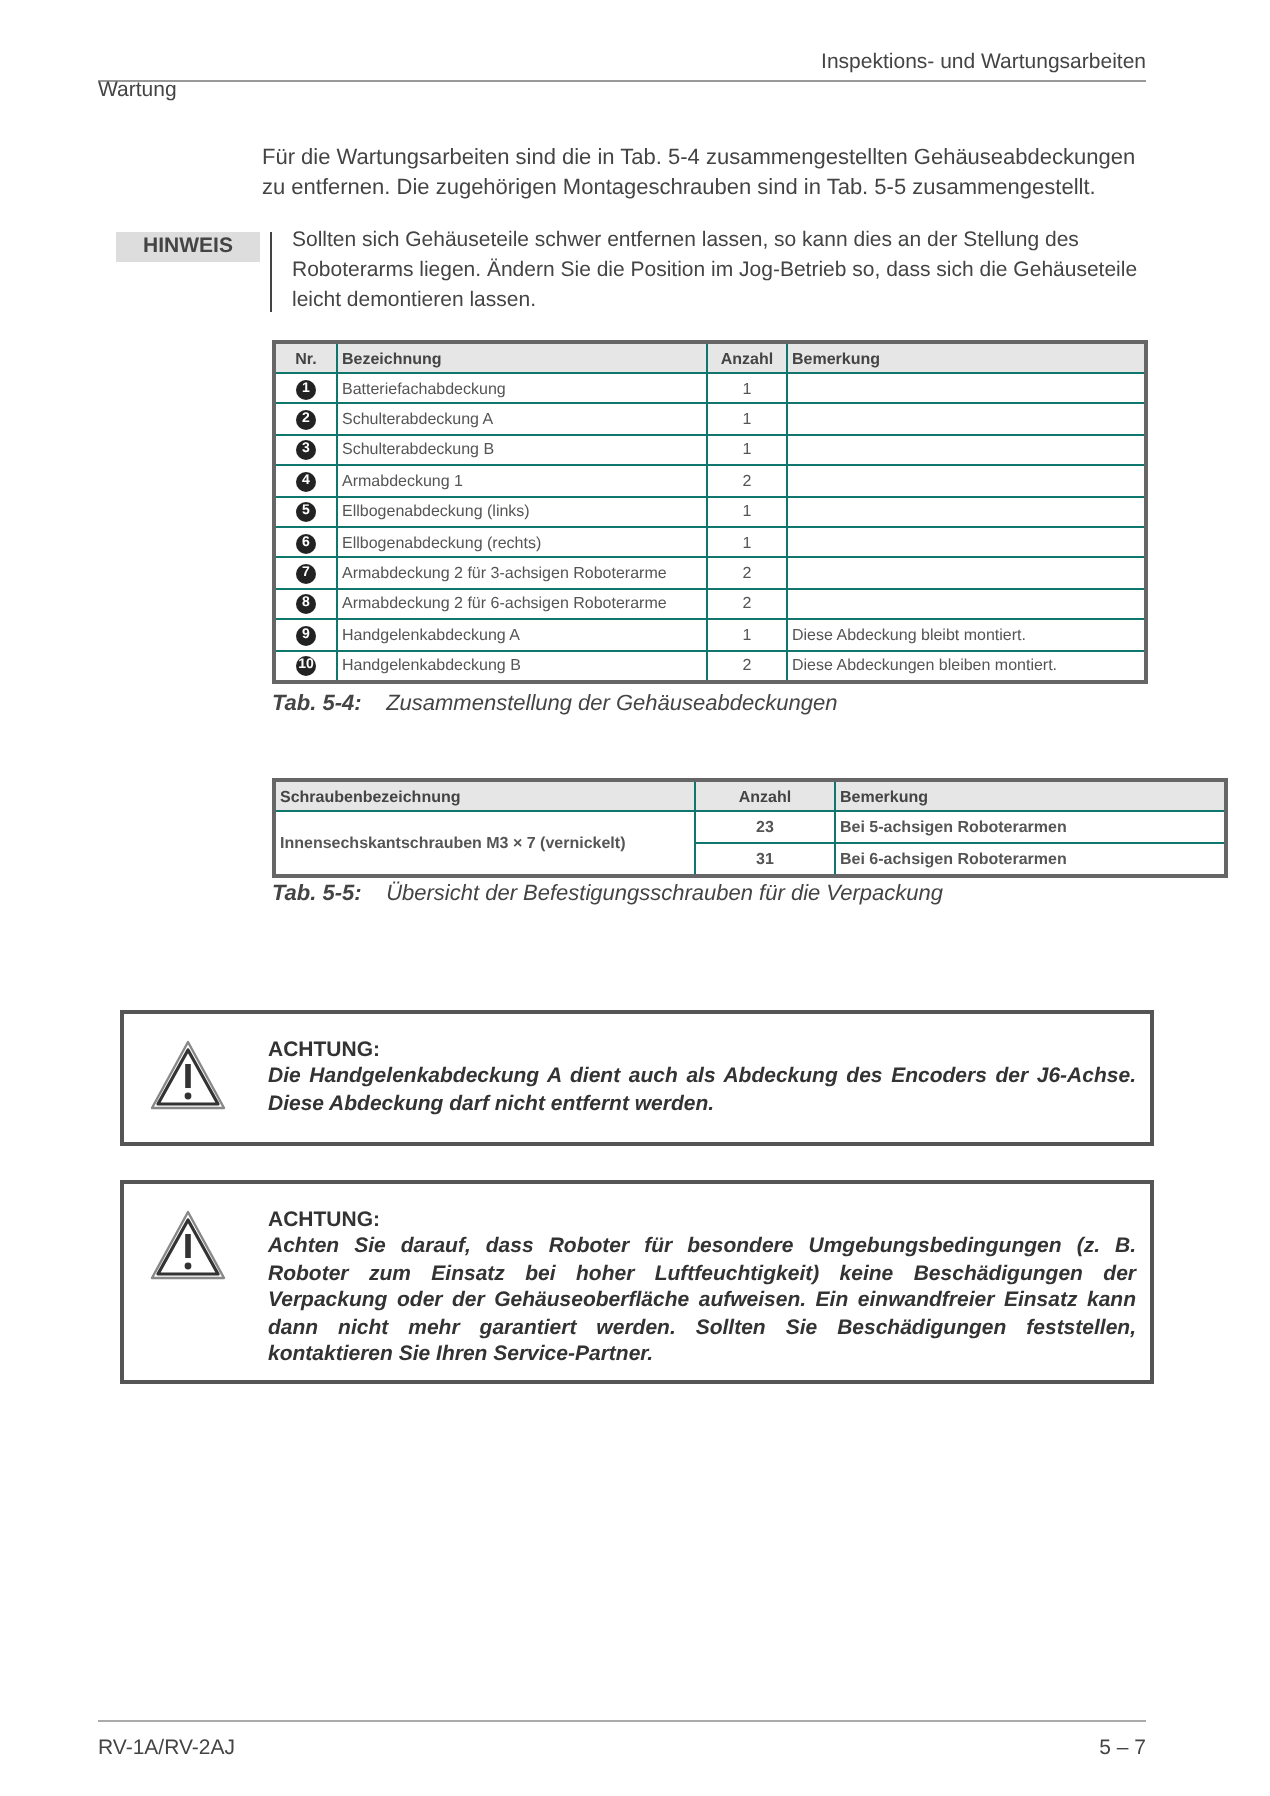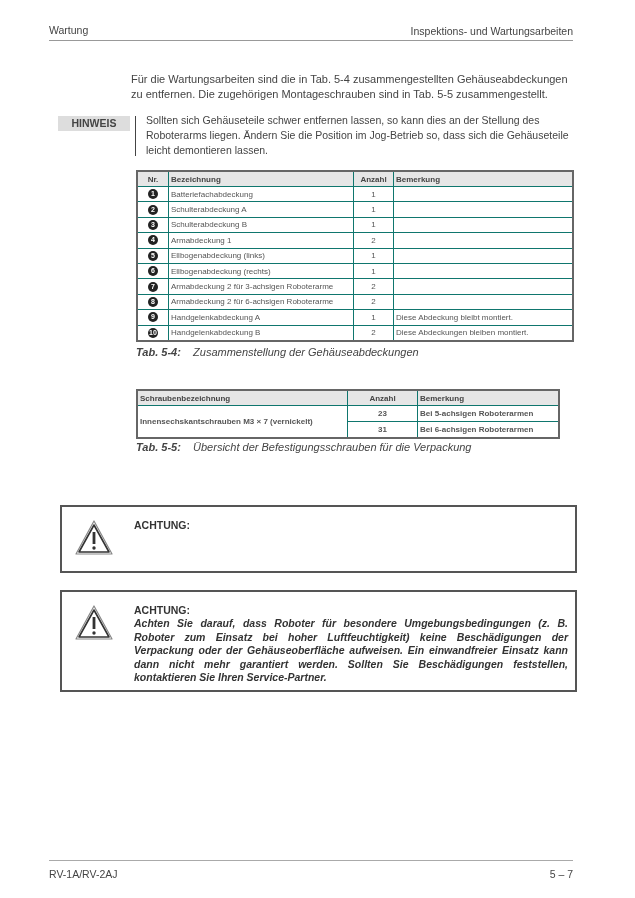--- a/index.html
+++ b/index.html
@@ -1,20 +1,20 @@
 <!DOCTYPE html>
 <html><head>
 <meta charset="utf-8">
 <style>
   html, body { margin: 0; padding: 0; background: #ffffff; }
   body { width: 635px; height: 898px; position: relative; overflow: hidden;
          font-family: "Liberation Sans", sans-serif; color: #333; }
   .header { position: absolute; left: 49px; top: 24px; width: 524px; height: 16px;
             border-bottom: 1px solid #999; font-size: 10.5px; color: #444; }
-  .header .left { position: absolute; left: 0; top: 0; }
+  .header .left { position: absolute; left: 0; top: 15px; }
   .header .right { position: absolute; right: 0; top: 1px; }
   .footer { position: absolute; left: 49px; top: 860px; width: 524px;
             border-top: 1px solid #aaa; font-size: 10.5px; color: #444; }
   .footer .left { position: absolute; left: 0; top: 7px; }
   .footer .right { position: absolute; right: 0; top: 7px; }
 
   .intro { position: absolute; left: 131px; top: 72px; width: 450px;
            font-size: 11px; line-height: 15px; color: #444; }
 
   .hinweis-badge { position: absolute; left: 58px; top: 116px; width: 72px; height: 15px;
@@ -36,21 +36,21 @@
   .t1 td { height: 14.4px; }
   .num { display: inline-block; width: 10px; height: 10px; border-radius: 50%;
          background: #222; color: #fff; font-size: 7px; line-height: 10px;
          text-align: center; font-weight: bold; }
 
   .caption { position: absolute; font-size: 11px; color: #444; font-style: italic; }
   .caption b { font-weight: bold; display: inline-block; width: 54px; }
   .cap1 { left: 136px; top: 346px; }
   .cap2 { left: 136px; top: 441px; }
 
-  .t2 { left: 136px; top: 389px; width: 424px; }
+  .t2 { left: 136px; top: 389px; width: 478px; }
   .t2 .c-anz { width: 65px; text-align: center; }
   .t2 th.c-anz { text-align: center; }
   .t2 .c-sch { width: 205px; }
   .t2 td { height: 15px; font-weight: bold; }
 
   .warn { position: absolute; left: 60px; width: 513px; border: 2px solid #555; background: #fff; }
   .warn1 { top: 505px; height: 64px; }
   .warn2 { top: 590px; height: 98px; }
   .warn-icon { position: absolute; left: 12px; top: 12px; width: 40px; height: 38px; }
   .warn-title { position: absolute; left: 72px; font-weight: bold; font-size: 10.5px; color: #333; }
@@ -178,20 +178,21 @@
 </div>
 
 <div class="warn warn1">
   <svg class="warn-icon" viewBox="0 0 40 38">
     <path d="M20 2 L38 35 L2 35 Z" fill="none" stroke="#888" stroke-width="1.2" stroke-linejoin="round"></path>
     <path d="M20 6 L35 33 L5 33 Z" fill="#fff" stroke="#333" stroke-width="1.6" stroke-linejoin="round"></path>
     <rect x="18.6" y="13" width="2.8" height="12" fill="#333"></rect>
     <circle cx="20" cy="29" r="1.7" fill="#333"></circle>
   </svg>
   <div class="warn-title">ACHTUNG:</div>
+  <div class="warn-body">Die Handgelenkabdeckung A dient auch als Abdeckung des Encoders der J6-Achse. Diese Abdeckung darf nicht entfernt werden.</div>
 </div>
 
 <div class="warn warn2">
   <svg class="warn-icon" viewBox="0 0 40 38">
     <path d="M20 2 L38 35 L2 35 Z" fill="none" stroke="#888" stroke-width="1.2" stroke-linejoin="round"></path>
     <path d="M20 6 L35 33 L5 33 Z" fill="#fff" stroke="#333" stroke-width="1.6" stroke-linejoin="round"></path>
     <rect x="18.6" y="13" width="2.8" height="12" fill="#333"></rect>
     <circle cx="20" cy="29" r="1.7" fill="#333"></circle>
   </svg>
   <div class="warn-title">ACHTUNG:</div>

